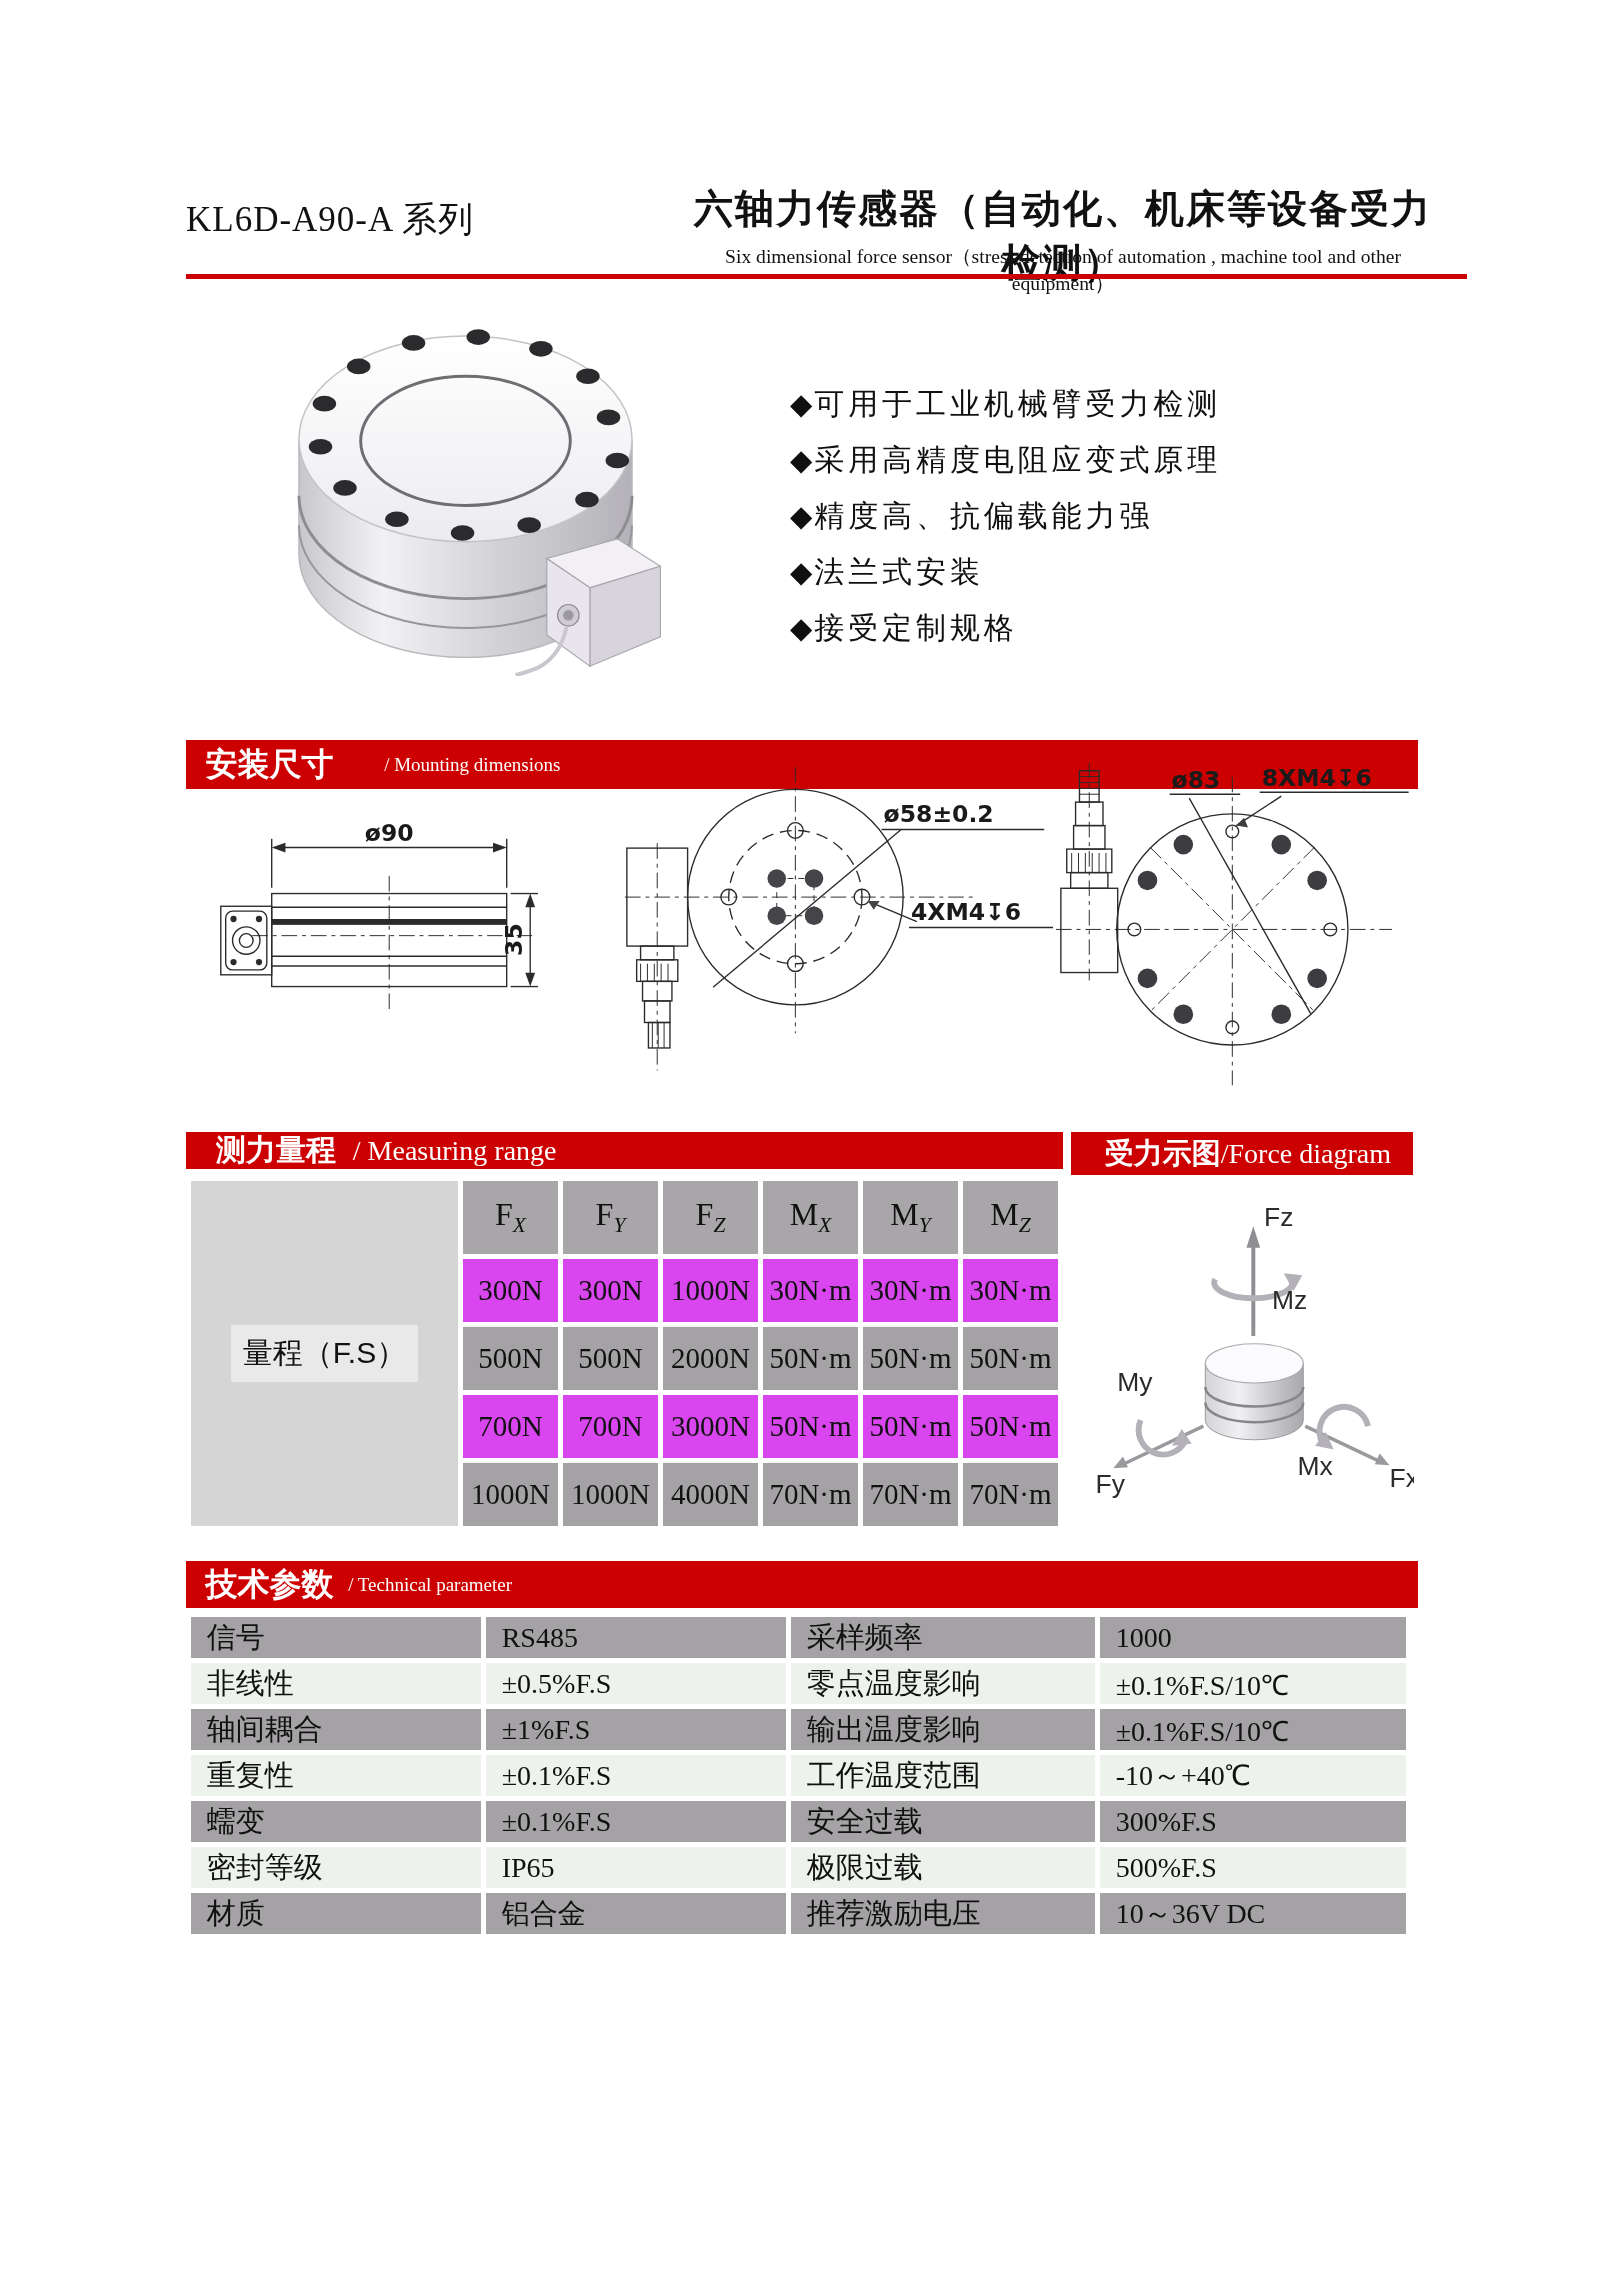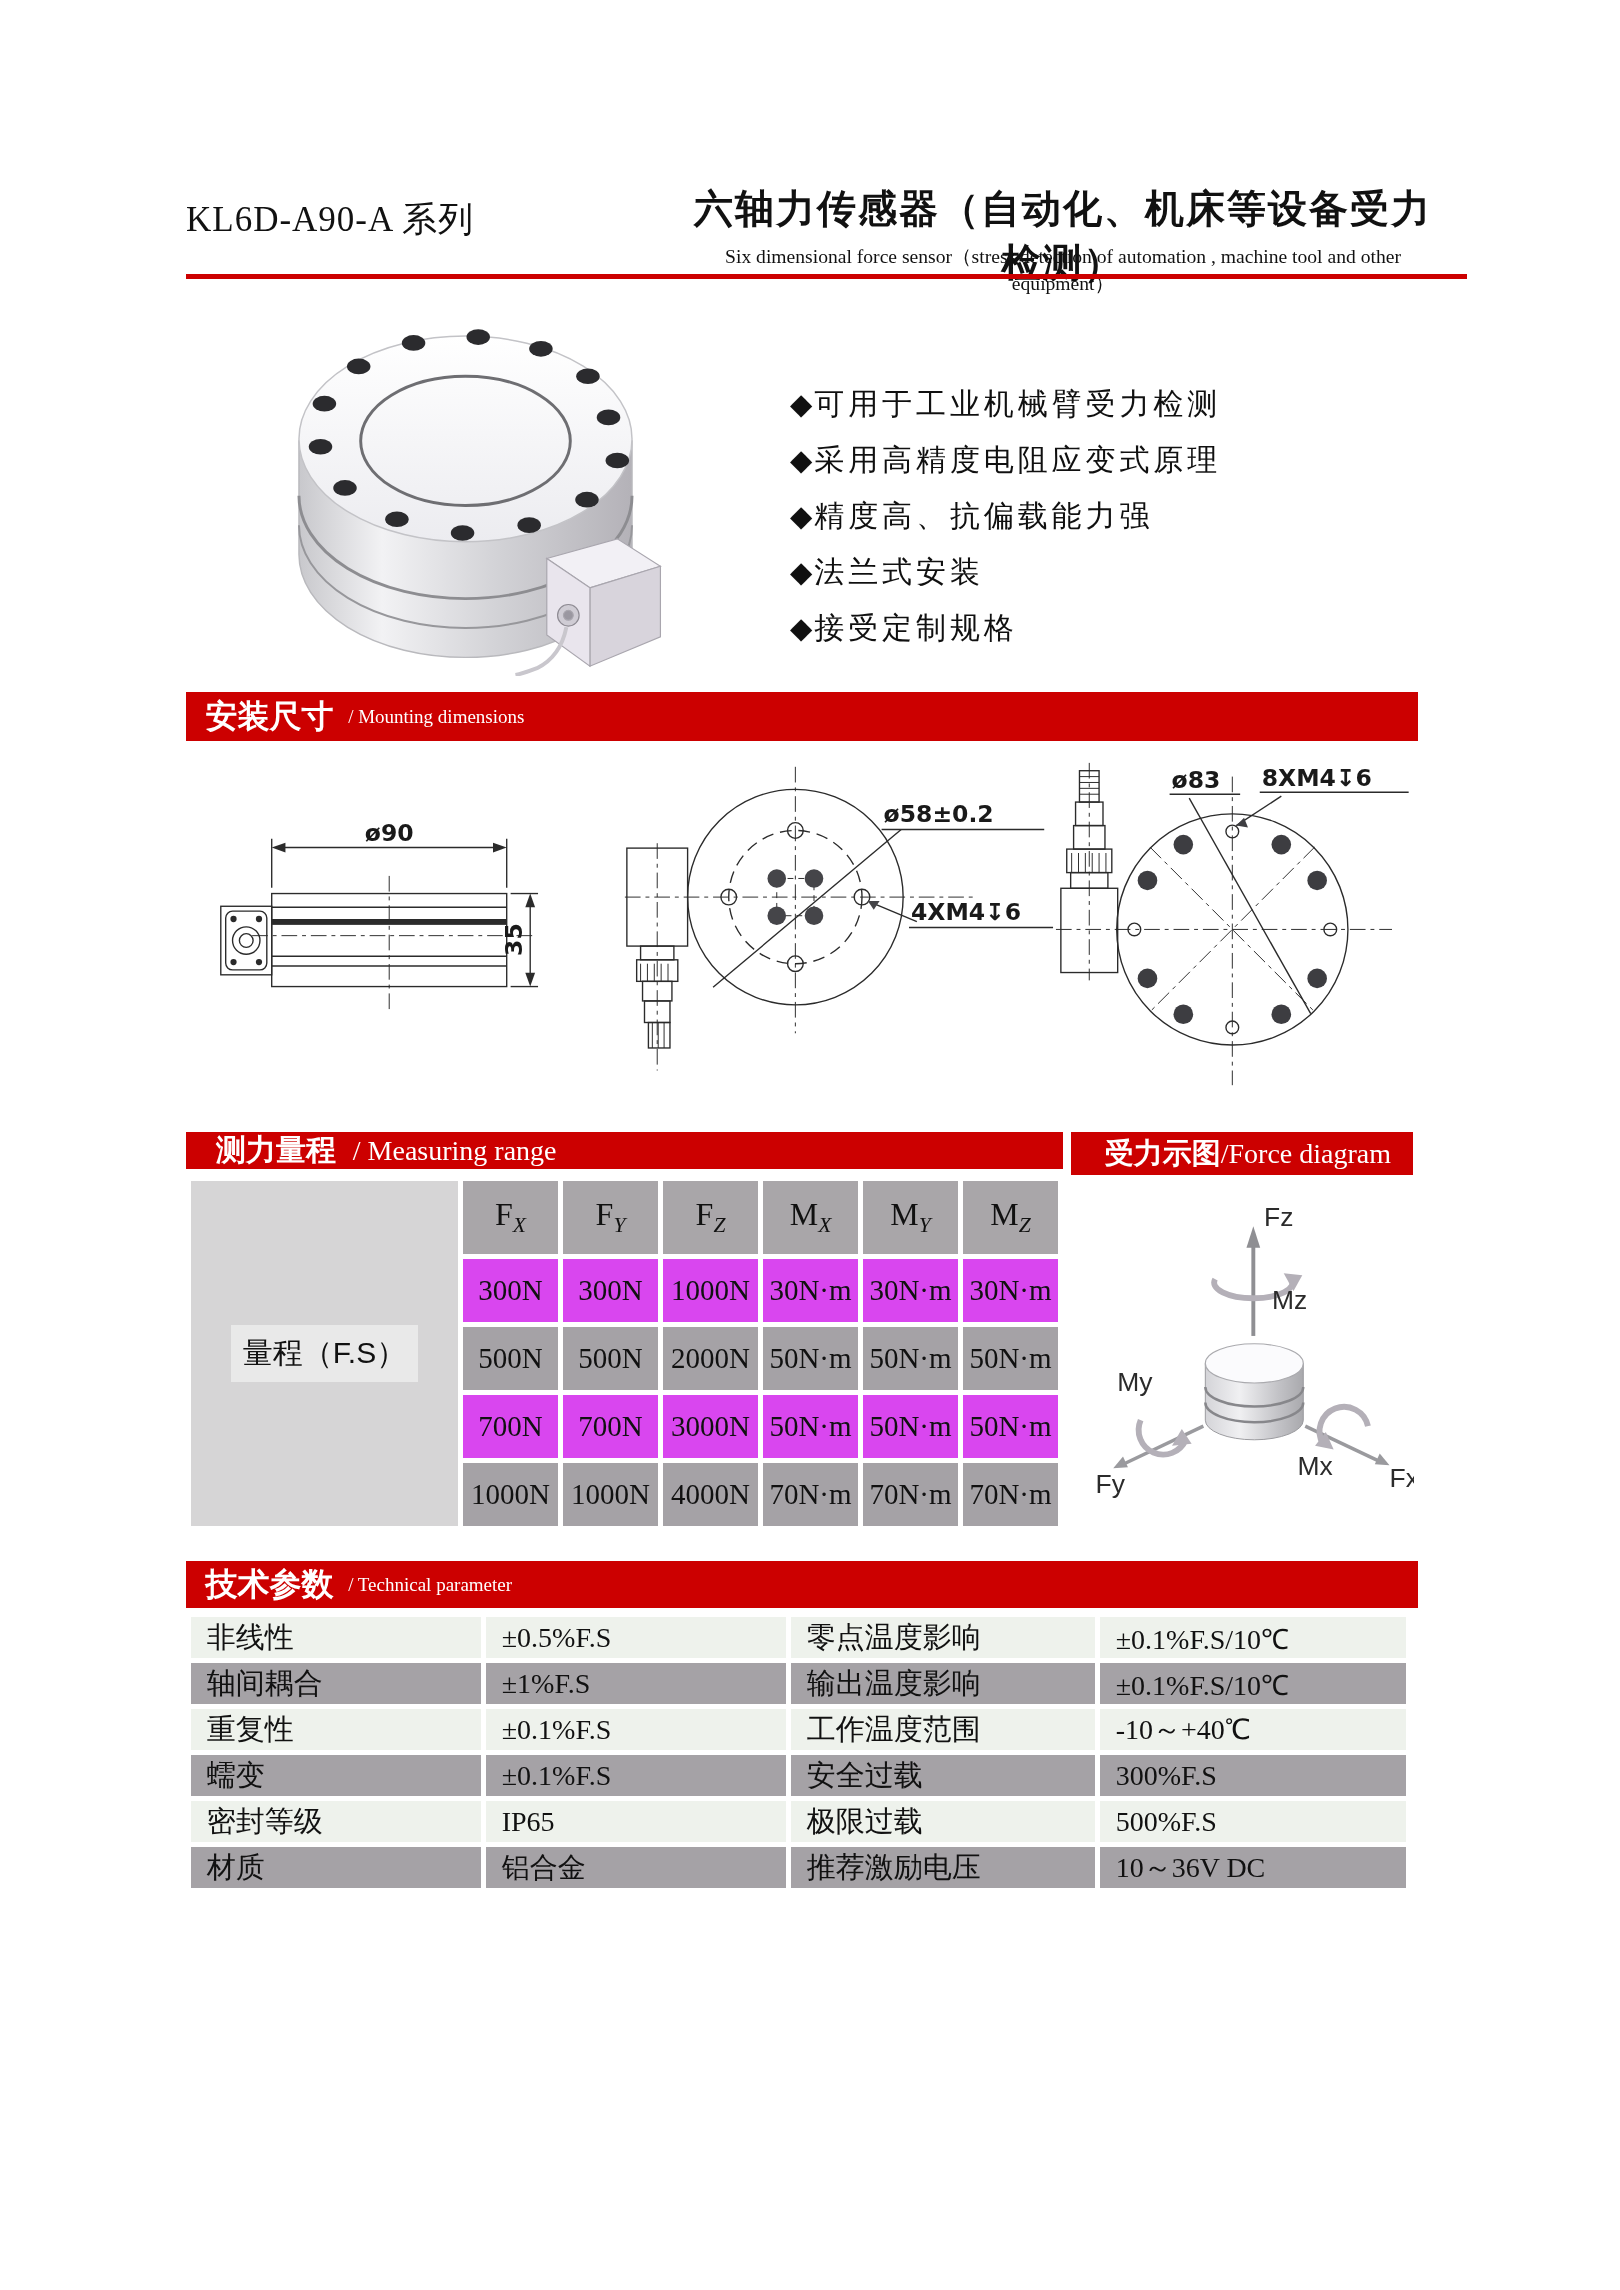--- a/index.html
+++ b/index.html
@@ -12,21 +12,21 @@
               font-family:"Liberation Sans", sans-serif; font-weight:700; font-size:39px; letter-spacing:2px; }
   .title-en { position:absolute; left:676px; top:243px; width:774px; text-align:center; font-size:19.6px; }
   .top-rule { position:absolute; left:186px; top:274px; width:1281px; height:4.9px; background:#cc0000; }
 
   
   .banner { position:absolute; background:#cc0000; color:#ffffff; display:flex; align-items:center; }
   .banner .zh { font-family:"Liberation Sans", sans-serif; font-weight:700; }
   .banner .en { font-family:"Liberation Serif", serif; font-weight:400; margin-left:9.8px; white-space:pre; }
   .banner-overview { left:792px; top:318px; width:621px; height:56px; padding-left:21.6px; box-sizing:border-box; }
   .banner-overview .zh { font-size:35px; }
-  .banner-mounting  { left:186px; top:692px; width:1232px; height:49px; padding-left:19.6px; box-sizing:border-box; }
+  .banner-mounting  { left:186px; top:740px; width:1232px; height:49px; padding-left:19.6px; box-sizing:border-box;gap:36px; }
   .banner-mounting .zh, .banner-tech .zh { font-size:32px; }
   .banner-mounting .en, .banner-tech .en { font-size:19px; }
   .banner-measuring { left:186px; top:1132px; width:877px; height:37px; padding-left:30px; box-sizing:border-box; }
   .banner-measuring .zh { font-size:30px; }
   .banner-measuring .en { font-size:28px; }
   .banner-force { left:1071px; top:1132px; width:342px; height:43px; padding-left:11.8px; box-sizing:border-box;justify-content:center; }
   .banner-force .zh { font-size:29px; }
   .banner-force .en { font-size:28px; margin-left:0; }
   .banner-tech { left:186px; top:1561px; width:1232px; height:47px; padding-left:19.6px; box-sizing:border-box; }
 
@@ -377,20 +377,26 @@
   </div>
 
   <table class="tech-table">
     <colgroup>
         <col class="c1">
         <col class="c2">
         <col class="c3">
         <col class="c4">
       </colgroup>
     <tbody>
+        <tr class="row-dark">
+      <td class="p">信号</td>
+          <td class="v">RS485</td>
+      <td class="p">采样频率</td>
+          <td class="v">1000</td>
+    </tr>
     <tr class="row-light">
       <td class="p">非线性</td>
           <td class="v">±0.5%F.S</td>
       <td class="p">零点温度影响</td>
           <td class="v">±0.1%F.S/10℃</td>
     </tr>
     <tr class="row-dark">
       <td class="p">轴间耦合</td>
           <td class="v">±1%F.S</td>
       <td class="p">输出温度影响</td>

